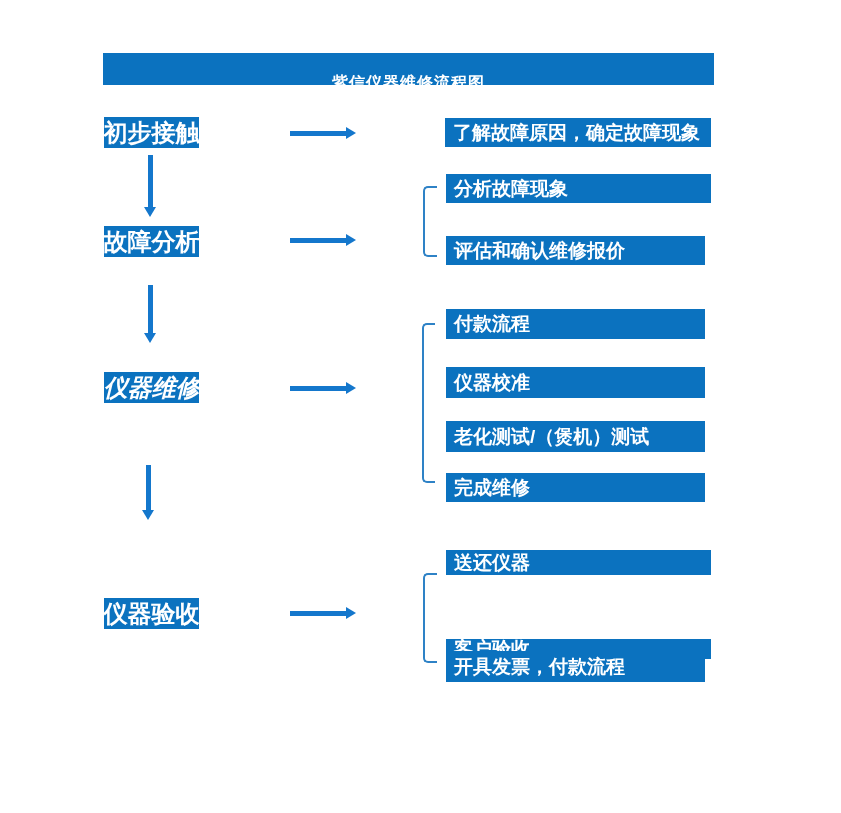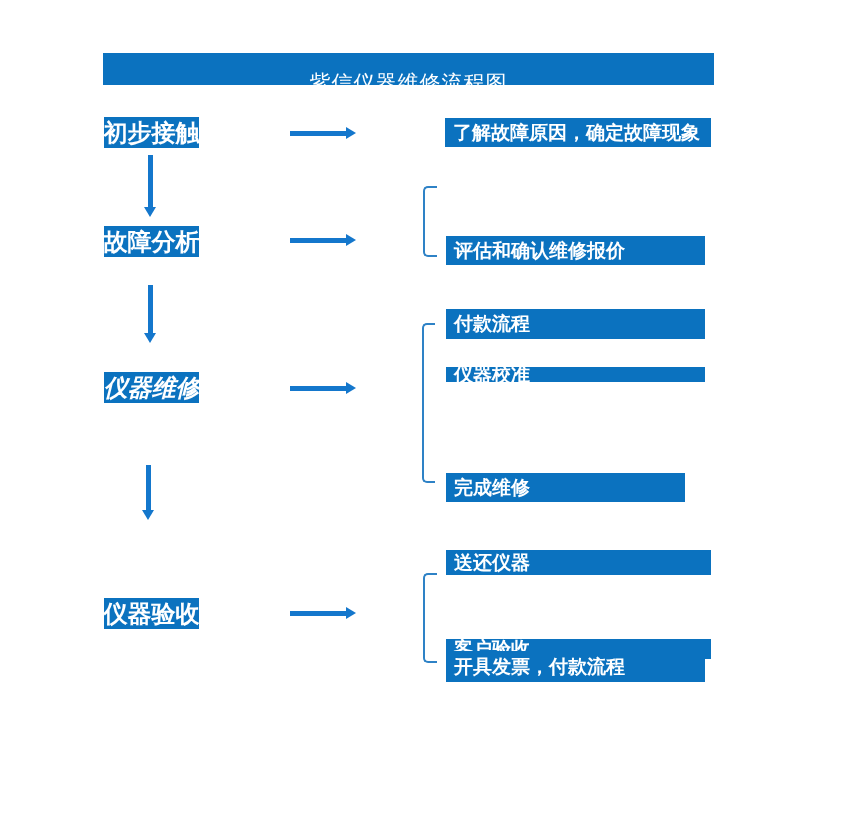--- a/index.html
+++ b/index.html
@@ -16,21 +16,21 @@
     background:var(--background);
     font-family:"Liberation Sans","DejaVu Sans",sans-serif;
     overflow:hidden;
   }
   .title-bar{
     position:absolute;left:103px;top:53px;width:611px;height:32px;
     background:var(--box-blue);
     display:flex;align-items:center;justify-content:center;
   }
   .title-bar span{
-    color:var(--text-white);font-size:21px;font-weight:normal;letter-spacing:1px;margin-top:28px;
+    color:var(--text-white);font-size:16px;font-weight:bold;letter-spacing:1px;margin-top:28px;
   }
   .stage{
     position:absolute;left:104px;width:95px;height:31px;
     background:var(--box-blue);color:var(--text-white);
     font-size:24px;font-weight:bold;
     display:flex;align-items:center;justify-content:center;
     white-space:nowrap;
   }
   .detail{
     position:absolute;height:30px;
@@ -92,23 +92,25 @@
   <div class="v-arrow" style="left:148px;top:155px;height:52px;"></div>
   <div class="v-arrow" style="left:148px;top:285px;height:48px;"></div>
   <div class="v-arrow" style="left:146px;top:465px;height:45px;"></div>
 
   <div class="bracket" style="left:423px;top:186px;width:14px;height:71px;"></div>
   <div class="bracket" style="left:422px;top:323px;width:13px;height:160px;"></div>
   <div class="bracket" style="left:423px;top:573px;width:14px;height:90px;"></div>
 
   <div class="detail" style="left:445px;top:118px;width:266px;height:29px;">了解故障原因，确定故障现象</div>
 
+  <div class="detail" style="left:446px;top:174px;width:265px;height:29px;">分析故障现象</div>
   <div class="detail" style="left:446px;top:236px;width:259px;height:29px;">评估和确认维修报价</div>
 
   <div class="detail" style="left:446px;top:309px;width:259px;height:30px;">付款流程</div>
-  <div class="detail" style="left:446px;top:367px;width:259px;height:15px;">仪器校准</div>
-  <div class="detail" style="left:446px;top:473px;width:239px;height:29px;">完成维修</div>
+  <div class="detail" style="left:446px;top:367px;width:259px;height:31px;">仪器校准</div>
+  <div class="detail" style="left:446px;top:421px;width:259px;height:31px;">老化测试/（煲机）测试</div>
+  <div class="detail" style="left:446px;top:473px;width:259px;height:29px;">完成维修</div>
 
   <div class="detail" style="left:446px;top:550px;width:265px;height:25px;">送还仪器</div>
   <div class="detail" style="left:446px;top:603px;width:265px;height:20px;margin-top:36px;">客户验收</div>
   <div class="detail" style="left:446px;top:651px;width:259px;height:31px;">开具发票，付款流程</div>
 
 </div>
 
 </body></html>

